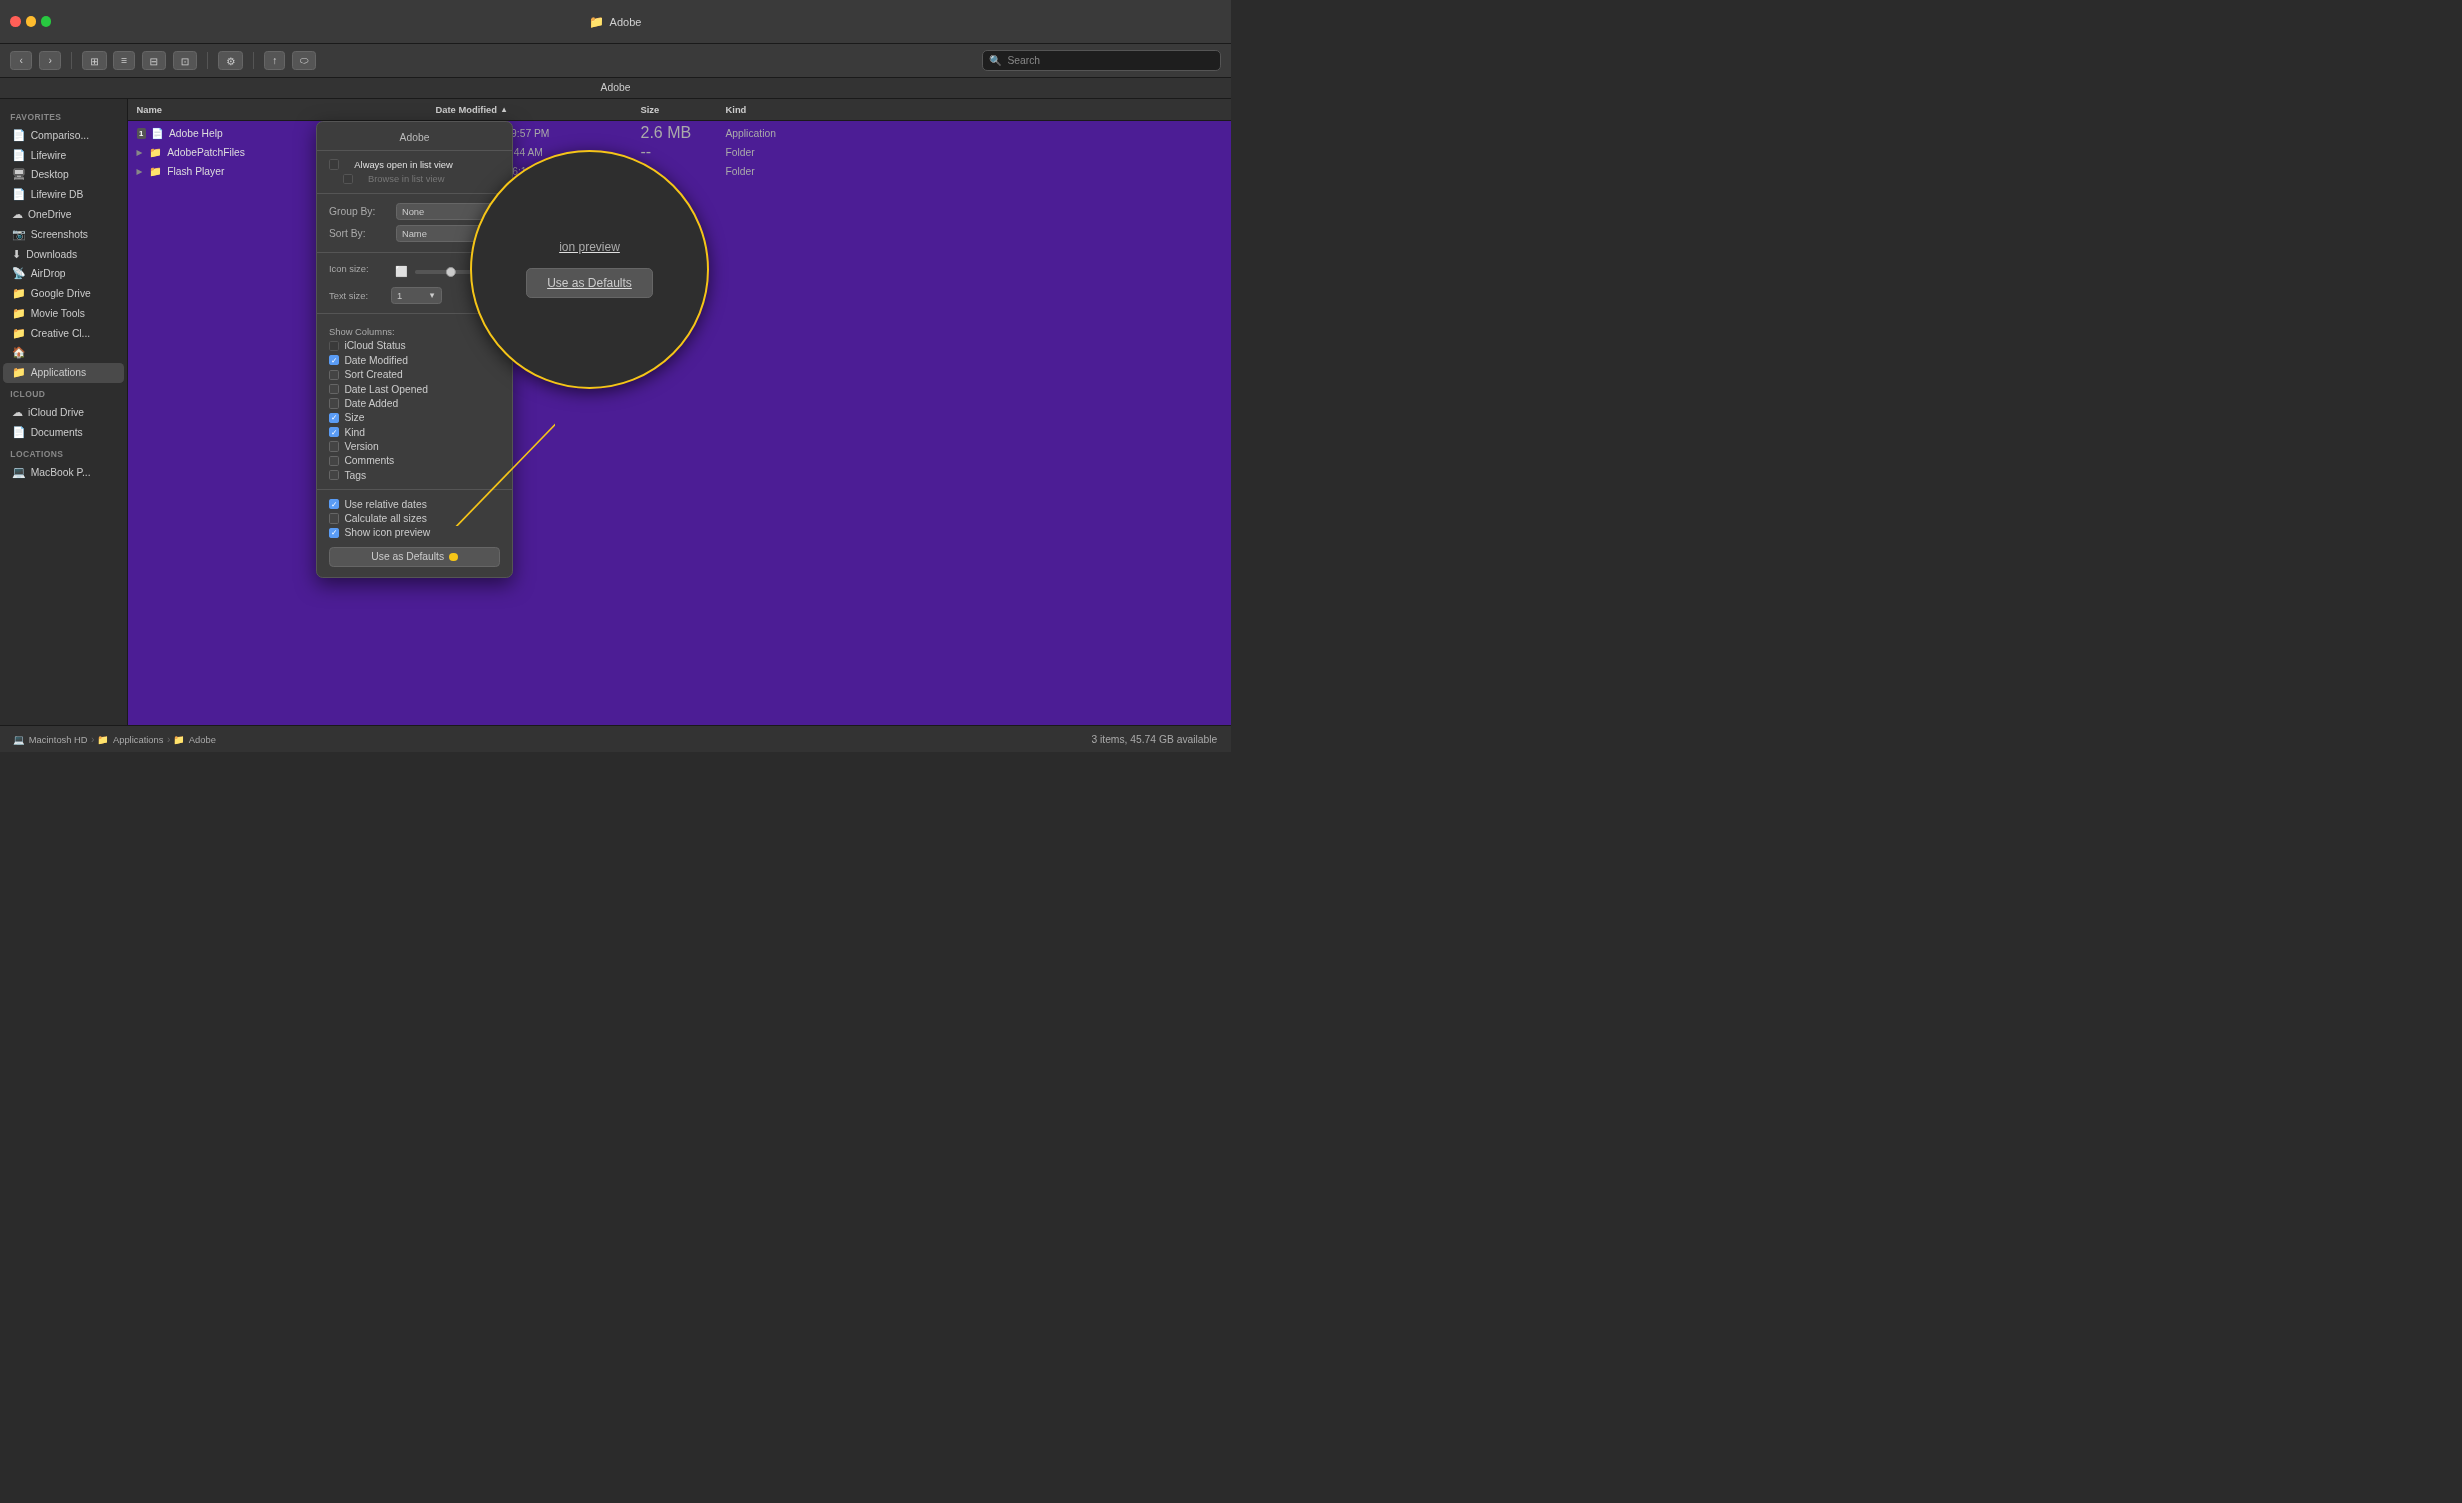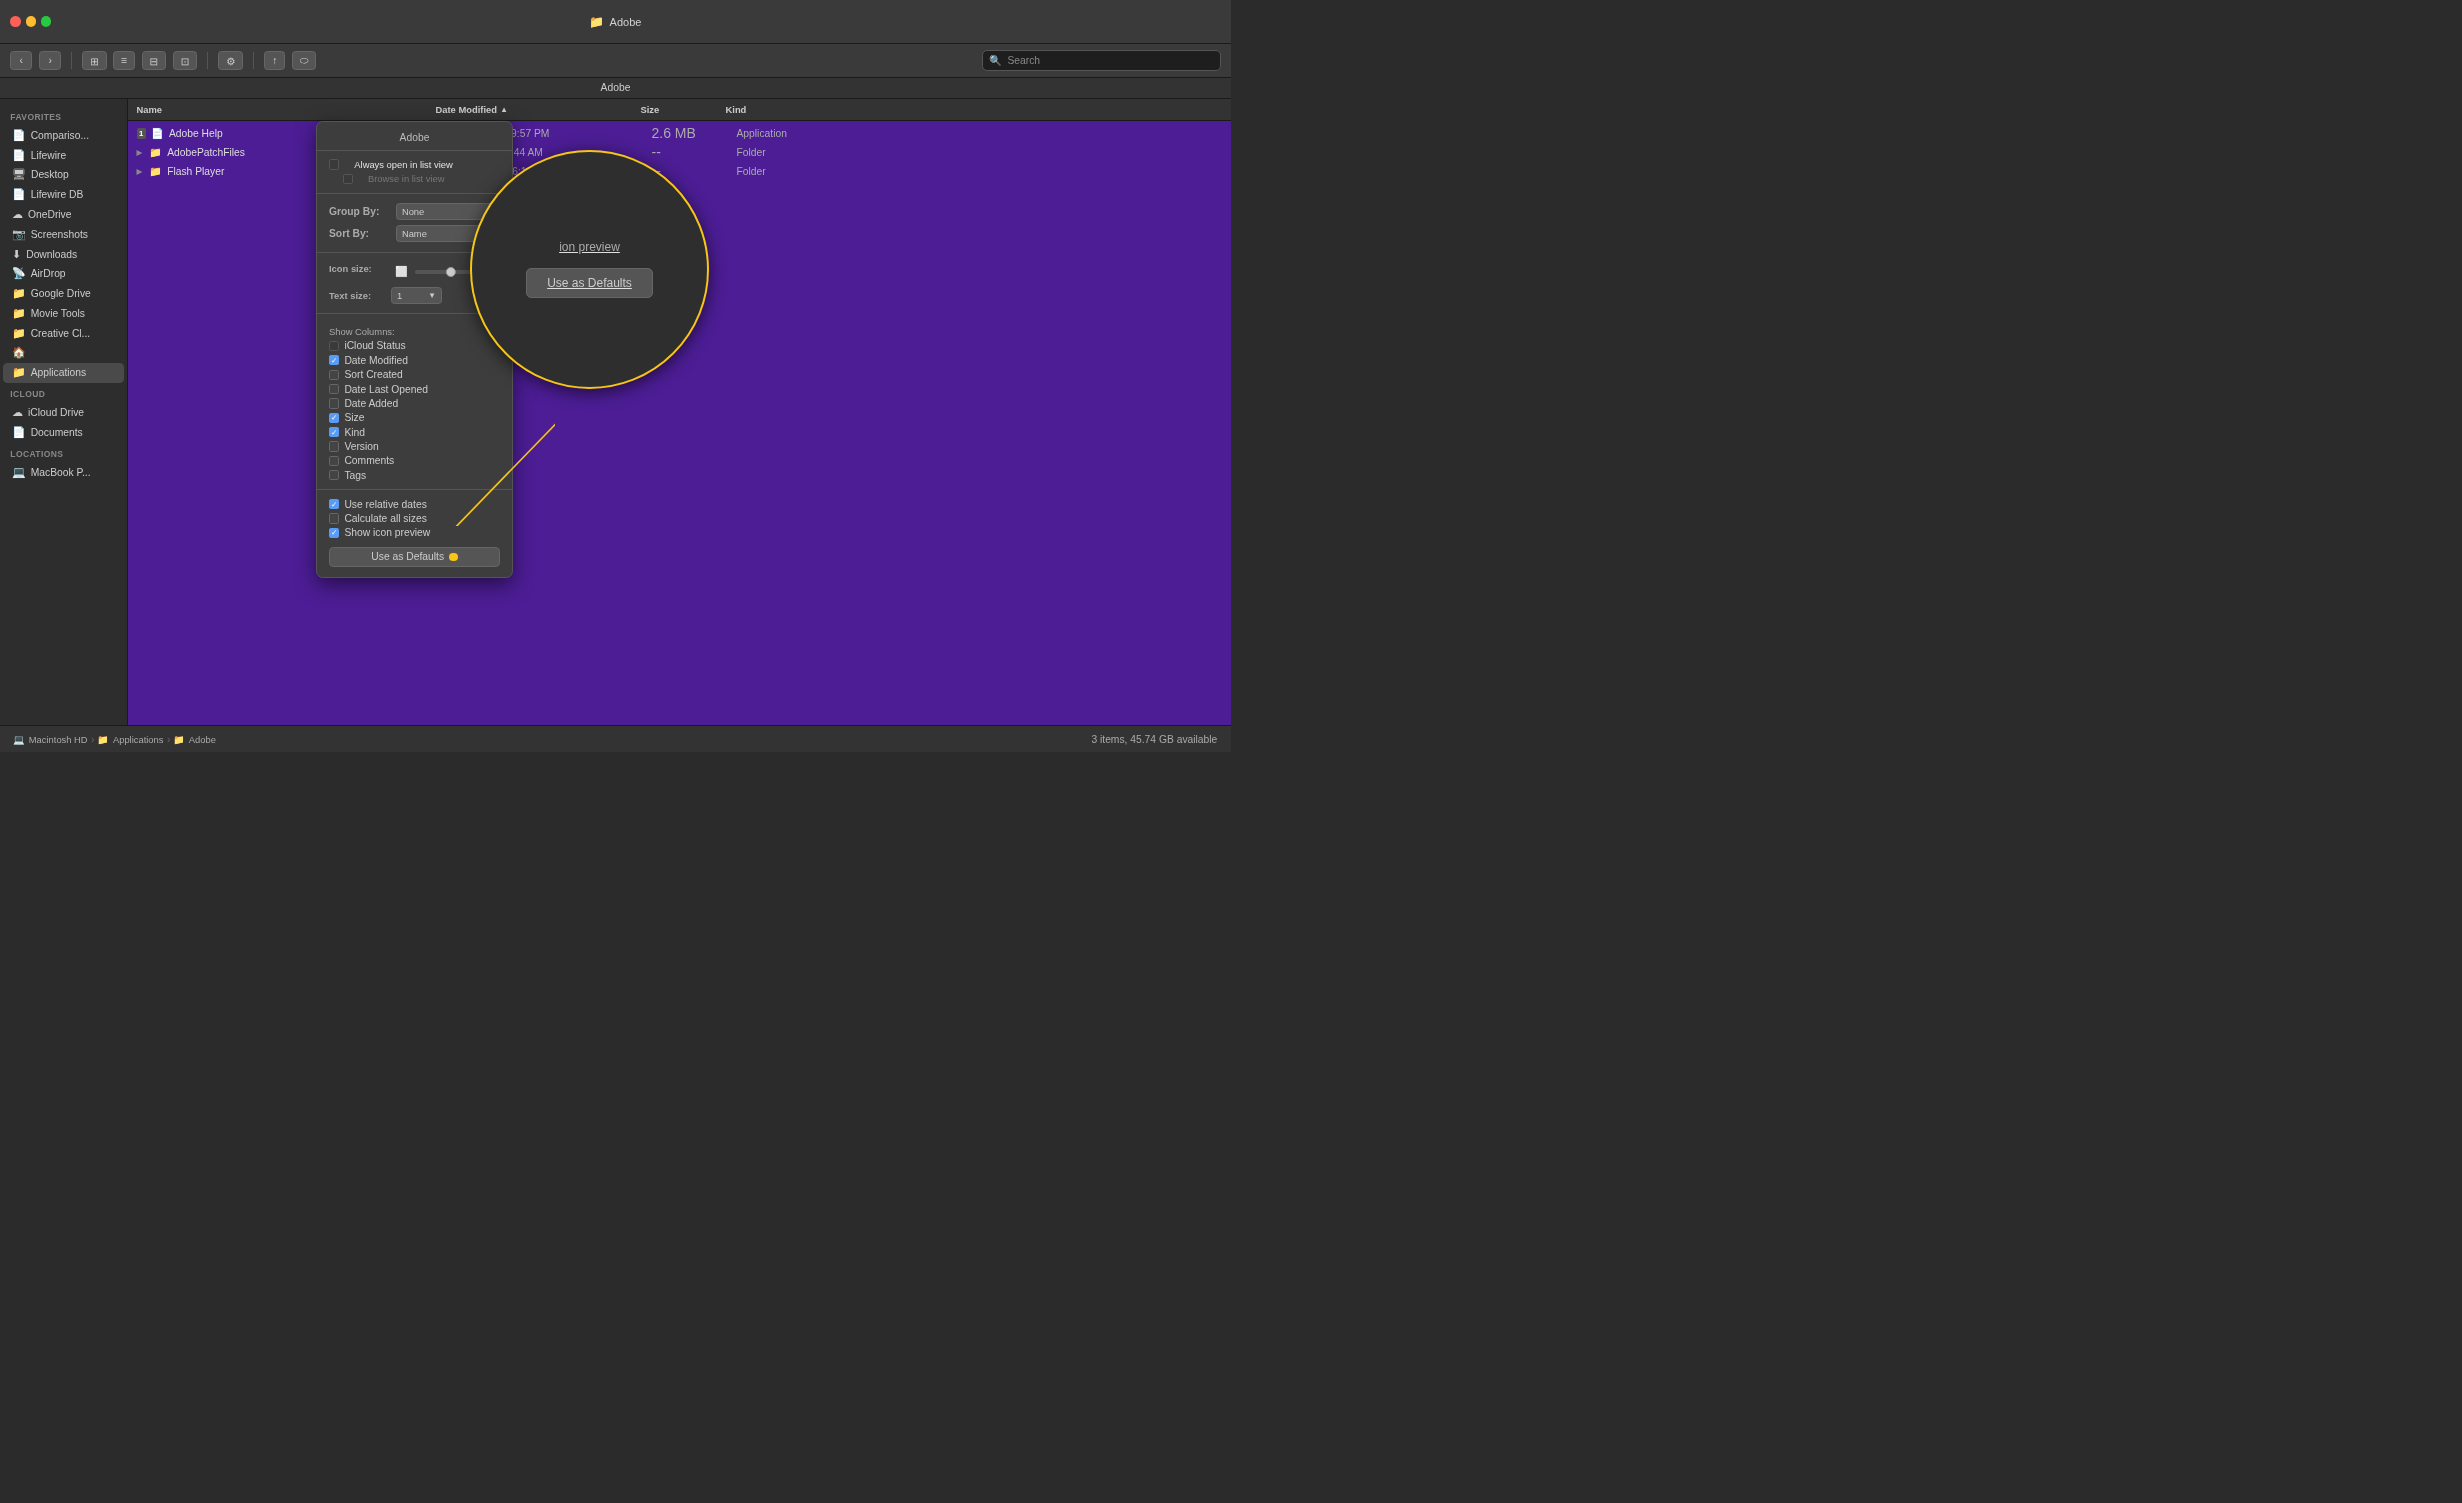--- a/index.html
+++ b/index.html
@@ -161,21 +161,21 @@
     .file-list { padding: 3.4px 0; }
     .file-row {
       display: flex;
       align-items: center;
       height: 19px;
       padding-left: 8.5px;
       cursor: pointer;
     }
     .file-name { width: 299px; display: flex; align-items: center; gap: 5.1px; font-size: 10.3px; color: #ddd; }
     .file-date { width: 205px; font-size: 10.3px; color: #aaa; }
-    .file-size { width: 85px; font-size: 14px; color: #aaa; margin-left: 11px; }
+    .file-size { width: 85px; font-size: 16px; color: #aaa; }
     .file-kind { font-size: 10.3px; color: #aaa; }
     .disclosure { font-size: 7.7px; color: #888; margin-right: 1.7px; }
 
     
     .status-bar {
       height: 27px;
       background: #333;
       border-top: 0.9px solid #1a1a1a;
       display: flex;
       align-items: center;
@@ -214,21 +214,21 @@
       margin-bottom: 6.8px;
     }
     .vop-row {
       display: flex;
       align-items: center;
       padding: 2.6px 12px;
       gap: 6.8px;
       font-size: 10.3px;
       color: #ccc;
     }
-    .vop-label { color: #aaa; min-width: 60px; font-weight: bold; }
+    .vop-label { color: #aaa; min-width: 60px; }
     .vop-select {
       flex: 1;
       background: #555;
       border: 0.9px solid #666;
       border-radius: 3.4px;
       color: #ccc;
       font-size: 9.4px;
       padding: 1.7px 5.1px;
       height: 17px;
       display: flex;

